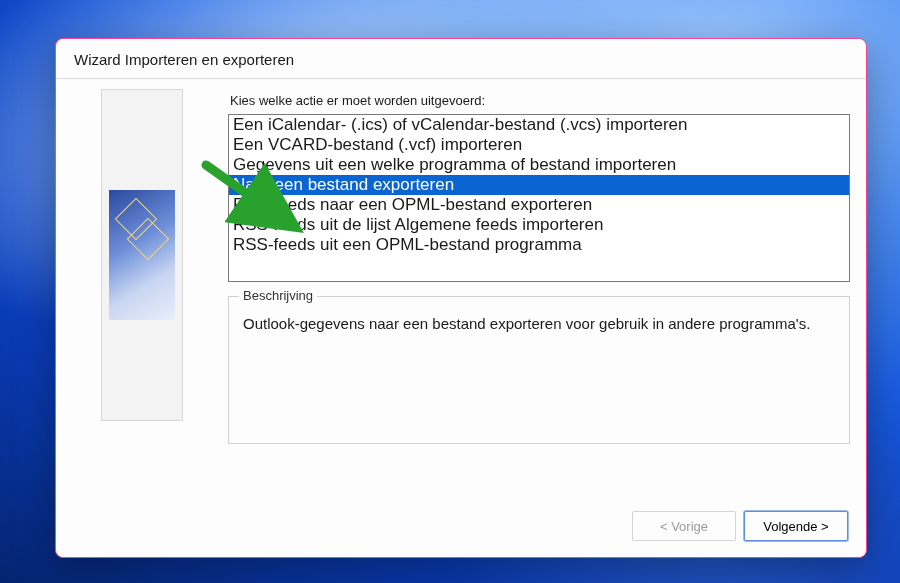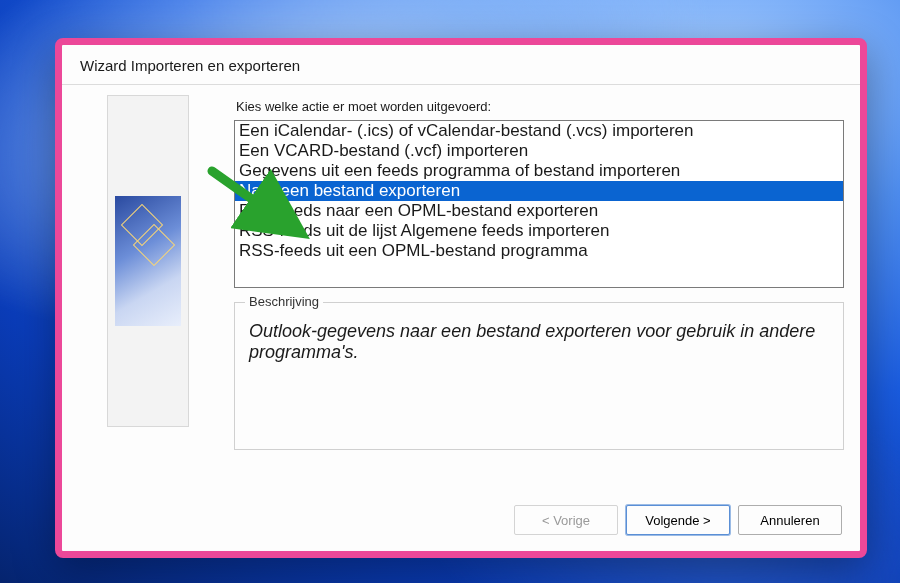--- a/index.html
+++ b/index.html
@@ -32,21 +32,21 @@
         transform: rotate(20deg); }
   .s3 { width: 700px; height: 300px; left: 150px; top: 250px;
         background: radial-gradient(closest-side, rgba(130,180,255,0.7), rgba(30,70,180,0) 70%);
         transform: rotate(10deg); }
 
   .dialog {
     position: absolute;
     left: 55px; top: 38px;
     width: 812px; height: 520px;
     background: #fdfdfd;
-    border: 7px solid #ec4899;
+    border: 1px solid #ec4899;
     border-radius: 8px;
     box-shadow: 0 12px 40px rgba(0,0,0,0.35);
     display: flex; flex-direction: column;
   }
   .titlebar {
     padding: 12px 18px 10px 18px;
     font-size: 15px;
     border-bottom: 1px solid #dcdcdc;
   }
   .content {
@@ -117,22 +117,21 @@
   .desclegend {
     position: absolute;
     top: -9px; left: 10px;
     background: #fdfdfd;
     padding: 0 4px;
     font-size: 13px;
     color: #333;
   }
   .desctext {
     padding: 18px 14px;
-    font-size: 18px;
-    font-style: italic;
+    font-size: 15px;
   }
   .buttonrow {
     display: flex;
     justify-content: flex-end;
     gap: 8px;
     padding: 14px 18px 16px 18px;
   }
   .btn {
     min-width: 104px;
     height: 30px;
@@ -184,39 +183,38 @@
       </div>
     </div>
 
     <div class="rightcol">
 
       <div class="prompt">Kies welke actie er moet worden uitgevoerd:</div>
 
       <div class="listbox" id="listbox">
           <div class="opt">Een iCalendar- (.ics) of vCalendar-bestand (.vcs) importeren</div>
           <div class="opt">Een VCARD-bestand (.vcf) importeren</div>
-          <div class="opt">Gegevens uit een feeds programma of bestand importeren</div>
+          <div class="opt">Gegevens uit een welke programma of bestand importeren</div>
           <div class="opt selected">Naar een bestand exporteren</div>
           <div class="opt">RSS-feeds naar een OPML-bestand exporteren</div>
           <div class="opt">RSS-feeds uit de lijst Algemene feeds importeren</div>
           <div class="opt">RSS-feeds uit een OPML-bestand programma</div>
         </div>
 
       <div class="descgroup">
         <div class="desclegend">Beschrijving</div>
         <div class="desctext">Outlook-gegevens naar een bestand exporteren voor gebruik in andere programma's.</div>
       </div>
 
     </div>
   </div>
 
   <div class="buttonrow">
     <button class="btn" disabled="">&lt; Vorige</button>
     <button class="btn default">Volgende &gt;</button>
-    <button class="btn">Annuleren</button>
   </div>
 
   <svg class="arrow" viewBox="0 0 120 80">
     <defs>
       <marker id="ah" viewBox="0 0 10 10" refX="8" refY="5" markerWidth="8" markerHeight="8" orient="auto">
         <path d="M0,0 L10,5 L0,10 Z" fill="#29a22d"></path>
       </marker>
     </defs>
     <path d="M10,8 Q55,40 96,68" stroke="#29a22d" stroke-width="9" fill="none" marker-end="url(#ah)" stroke-linecap="round"></path>
   </svg>

